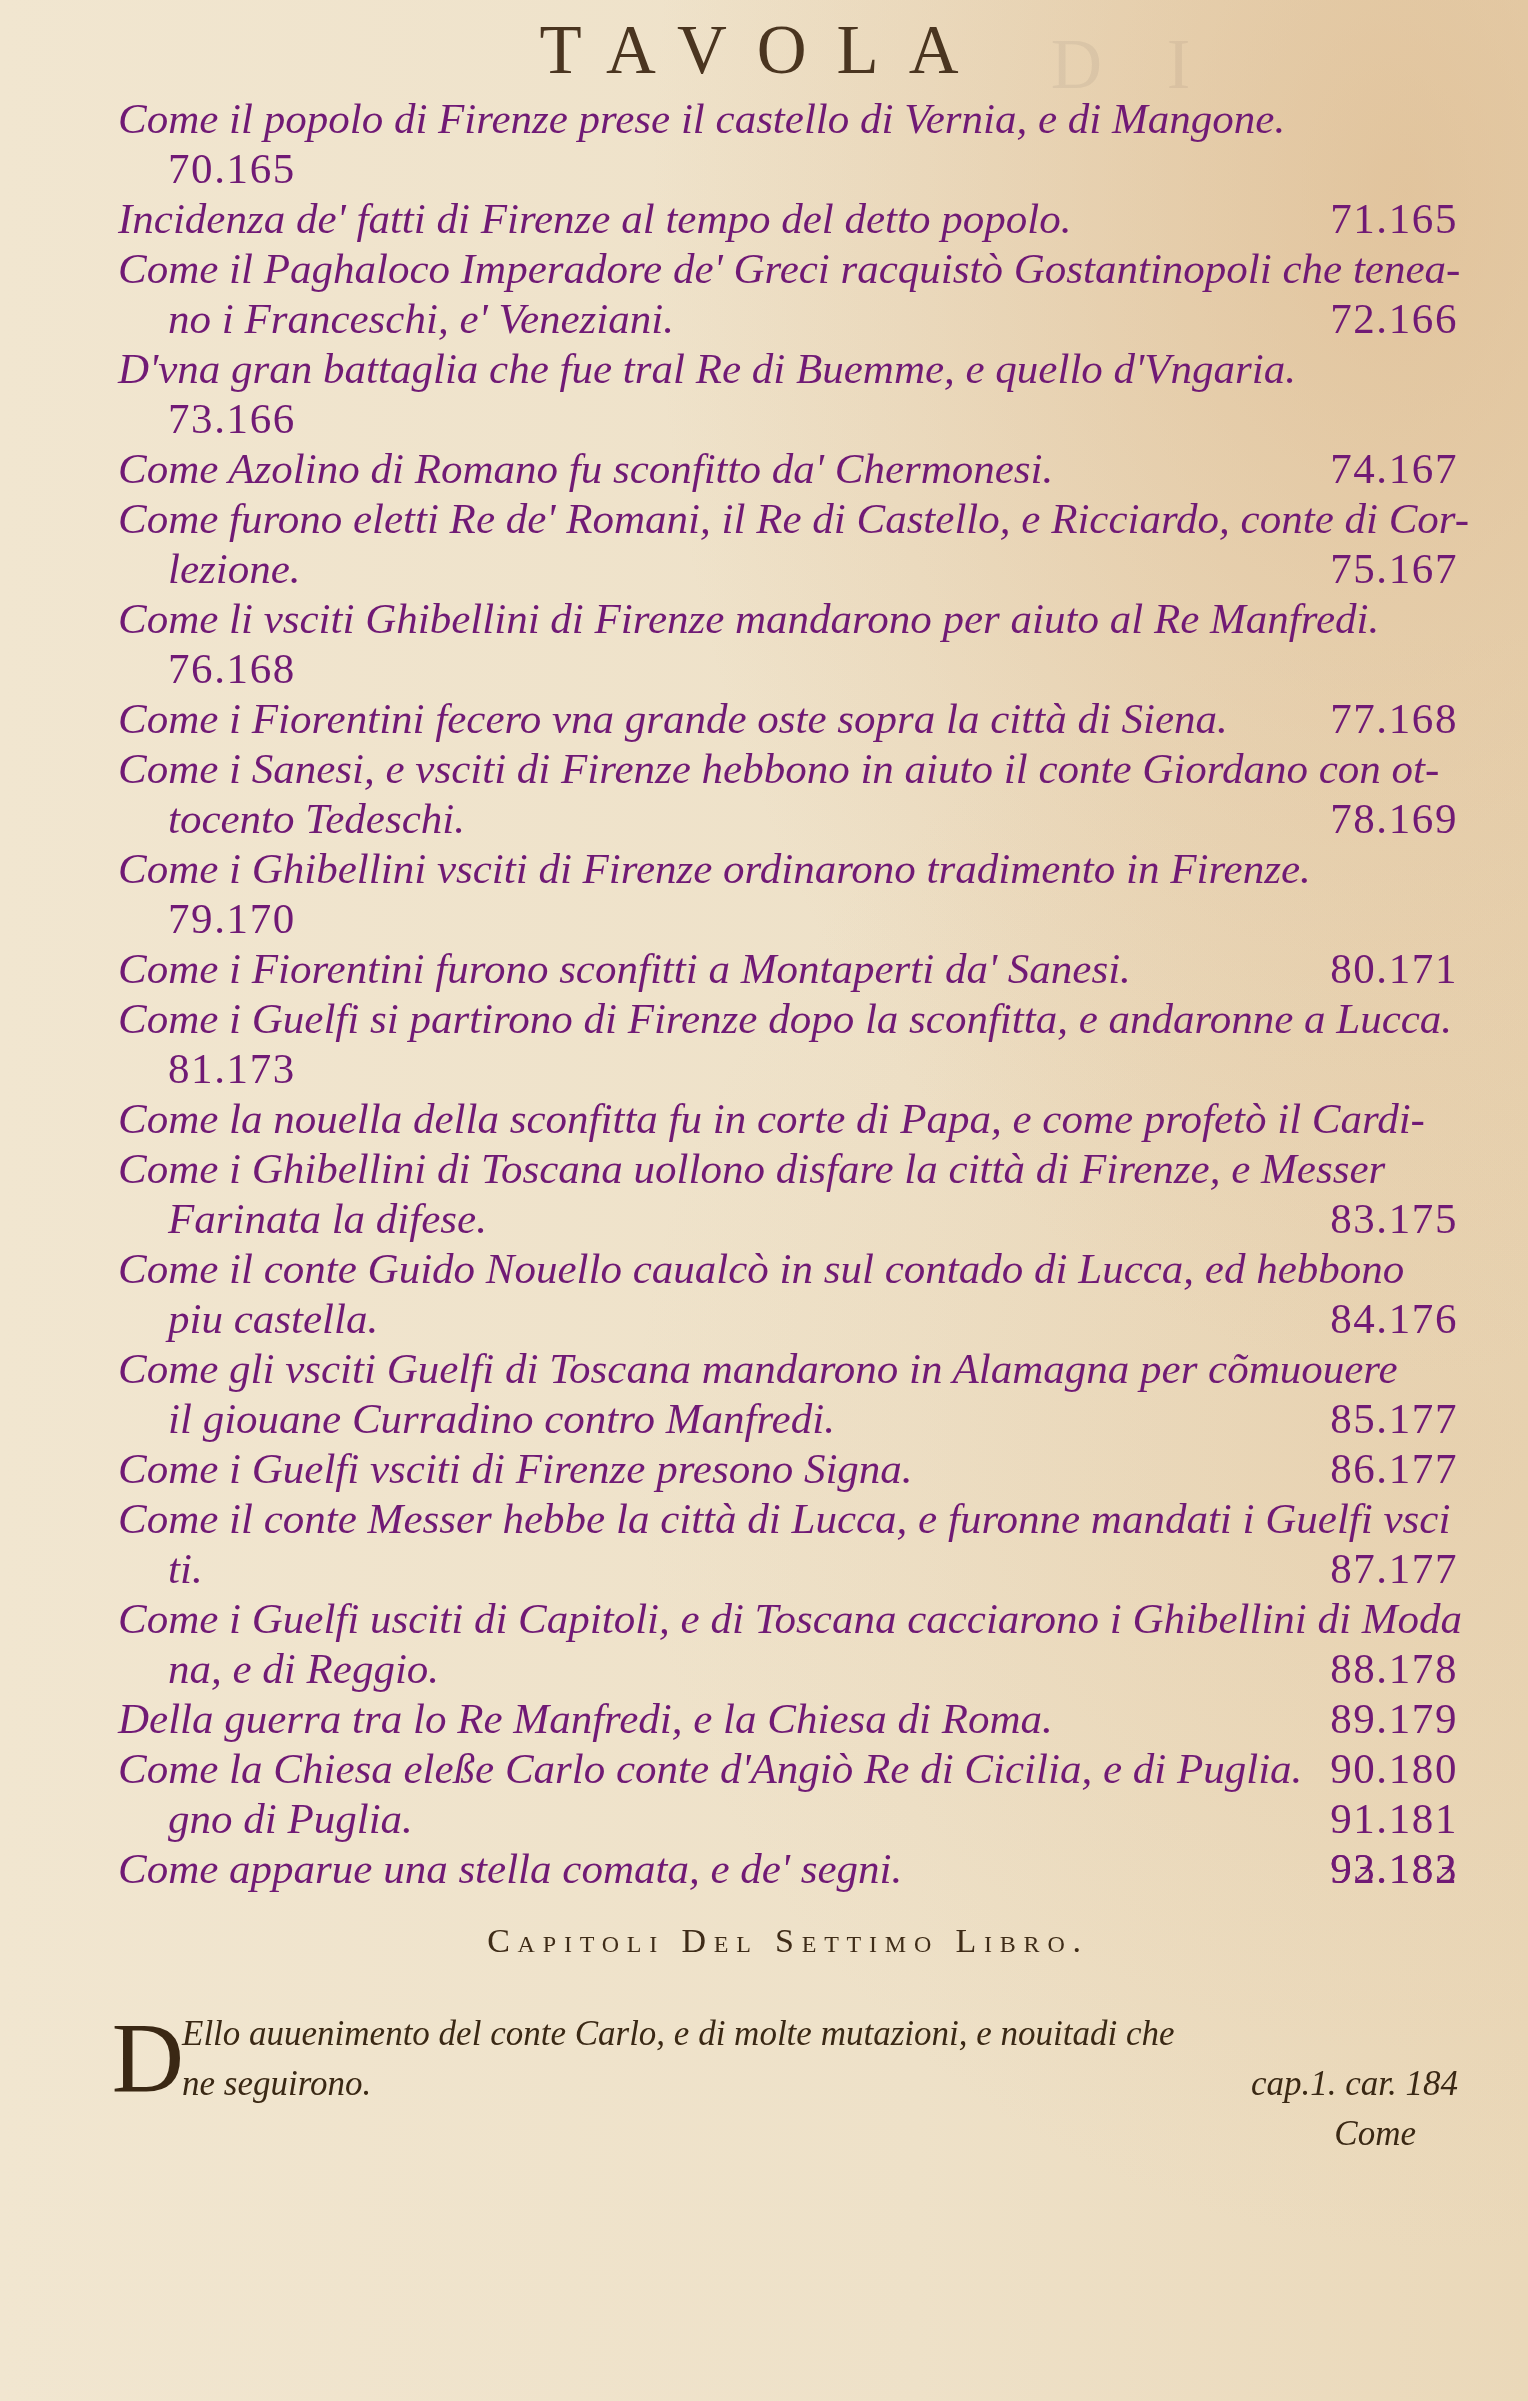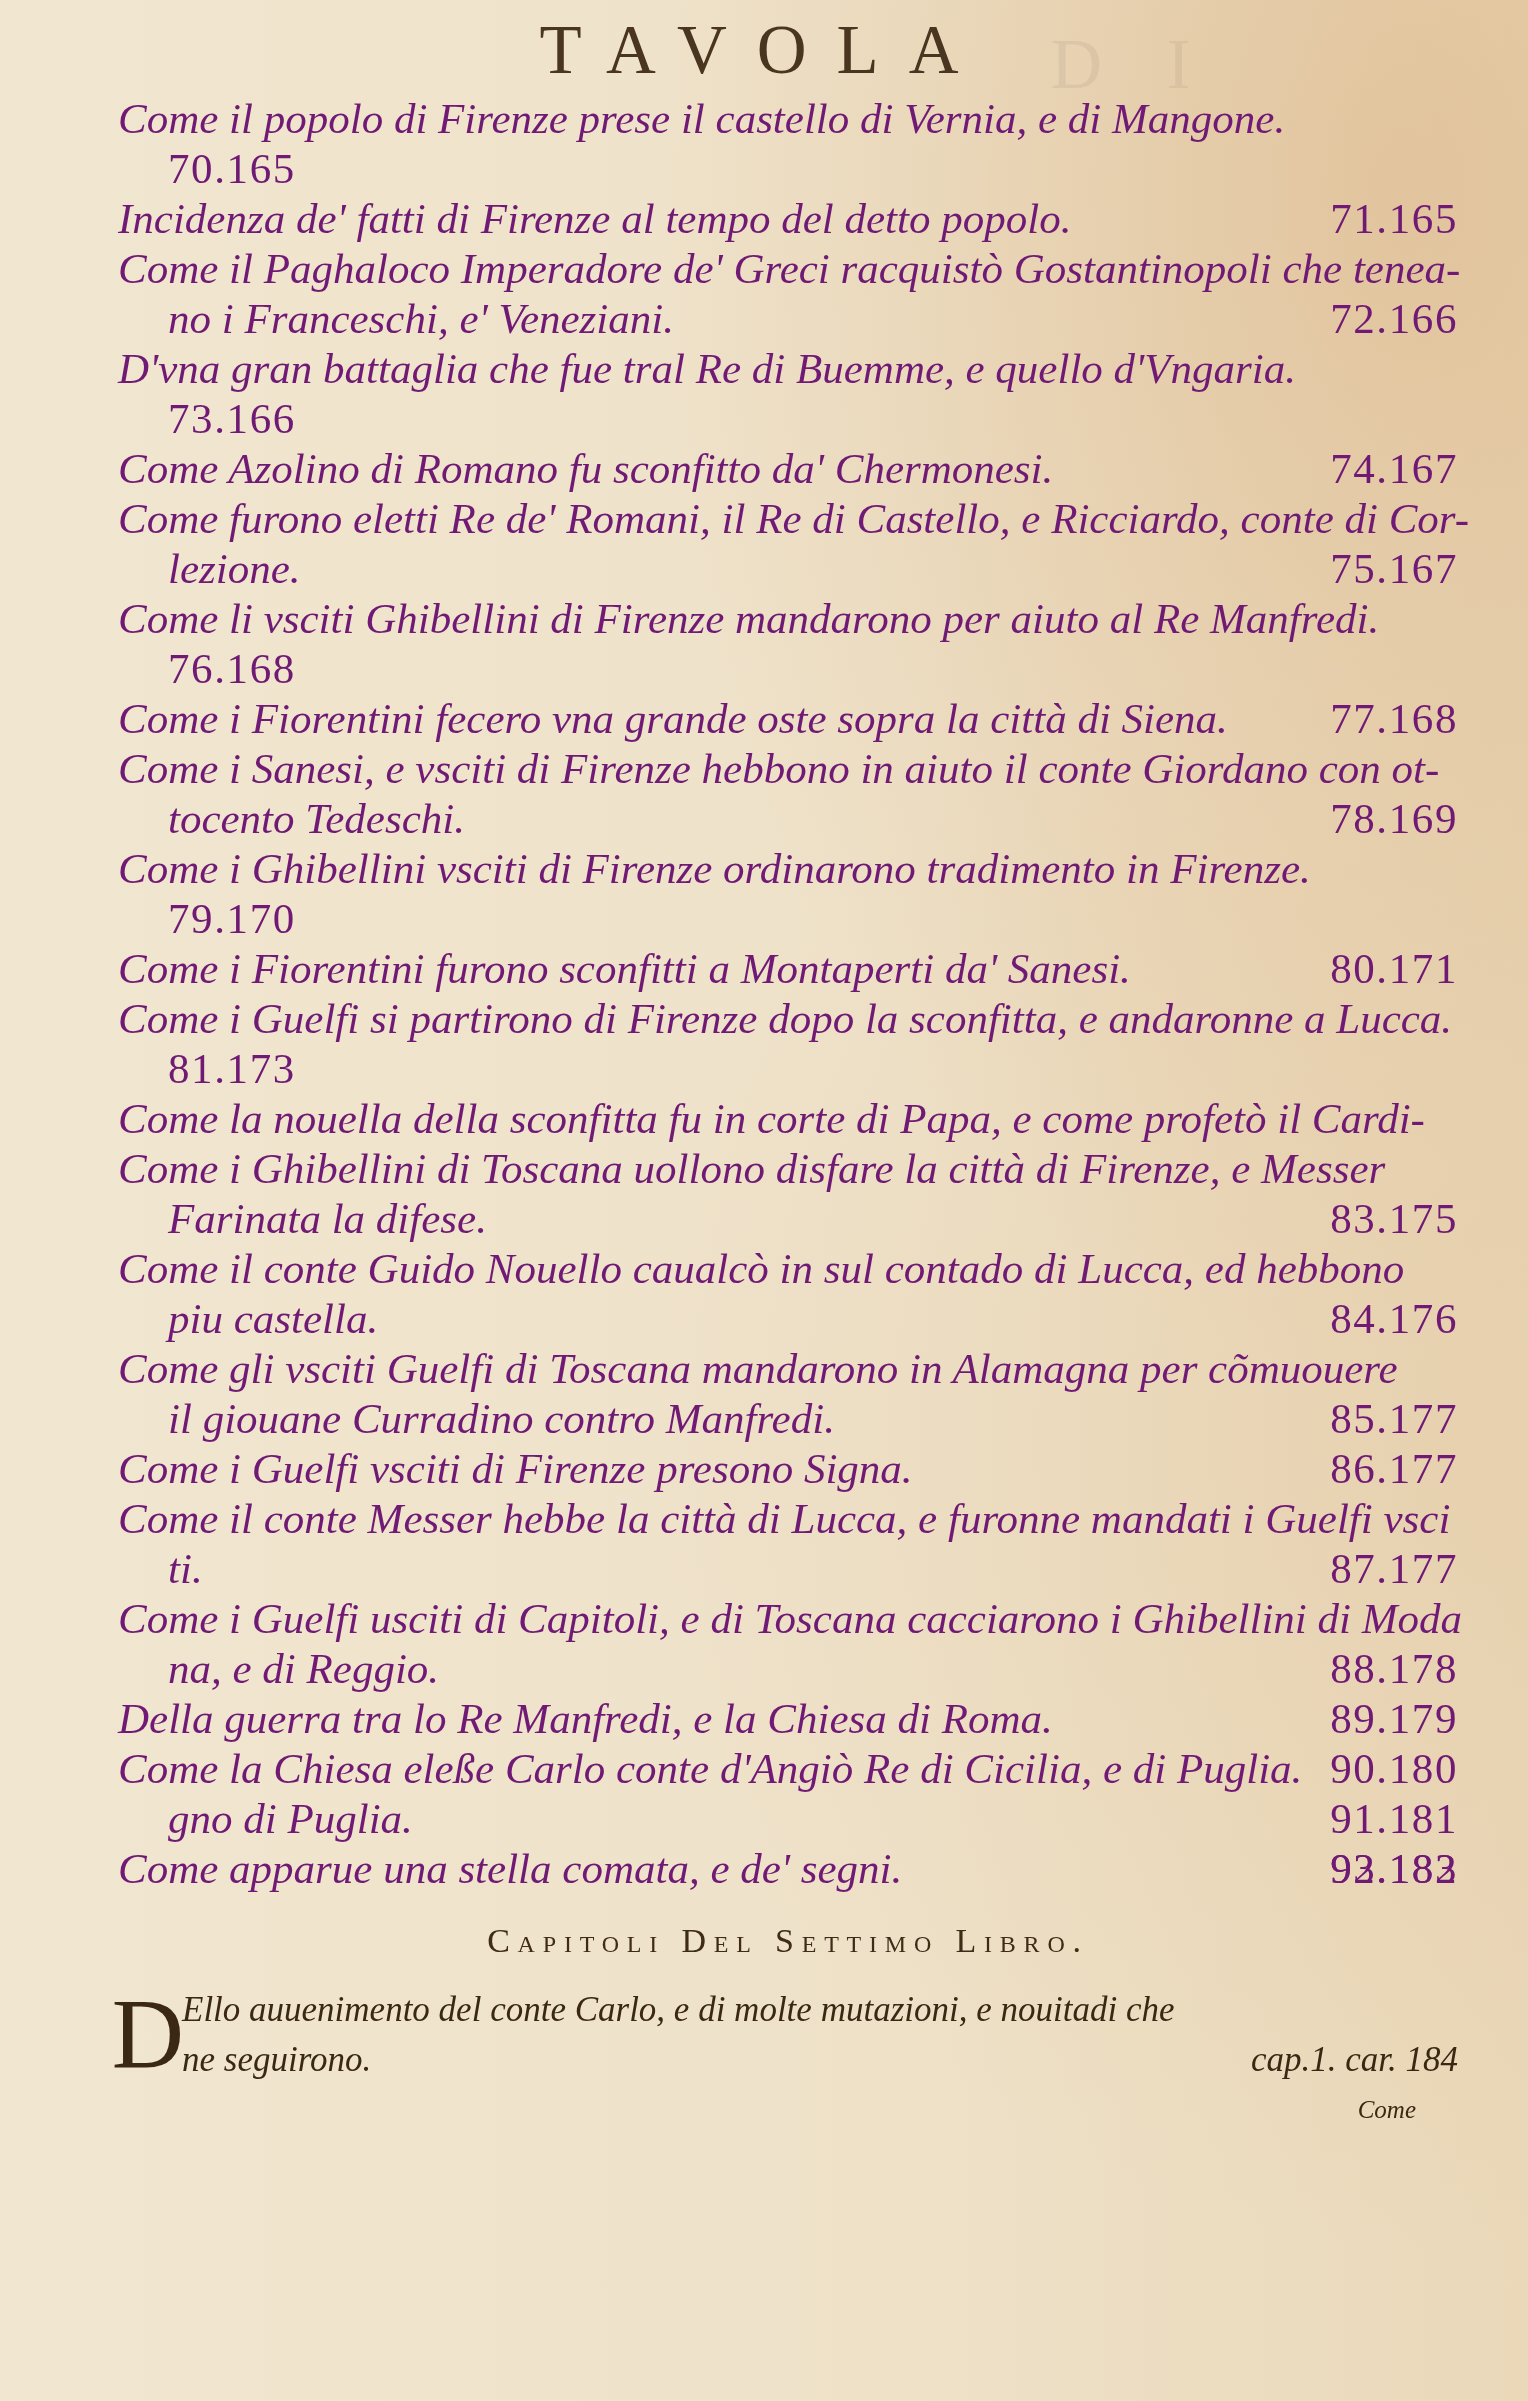--- a/index.html
+++ b/index.html
@@ -69,21 +69,21 @@
     position: static;
     display: block;
     padding-left: 50px;
   }
   .section-heading {
     font-family: "Liberation Serif", serif;
     font-size: 34px;
     letter-spacing: 7.8px;
     text-align: center;
     margin-top: 28px;
-    margin-bottom: 25px;
+    margin-bottom: 49px;
     color: #3f2c18;
     font-variant: small-caps;
   }
   .chapter-entry {
     position: relative;
     font-family: "Liberation Serif", serif;
     font-style: italic;
     font-size: 35px;
     line-height: 50px;
     color: #3a2814;
@@ -101,21 +101,21 @@
   .chapter-entry .ref {
     position: absolute;
     right: 0;
     bottom: 0;
   }
   .catchword {
     text-align: right;
     padding-right: 42px;
     font-family: "Liberation Serif", serif;
     font-style: italic;
-    font-size: 25px;
+    font-size: 35px;
     line-height: 50px;
     color: #3a2814;
   }
   .bleed {
     position: absolute;
     right: 314px;
     top: 23.5px;
     font-size: 71px;
     color: rgba(80,70,60,0.08);
     letter-spacing: 23.5px;

